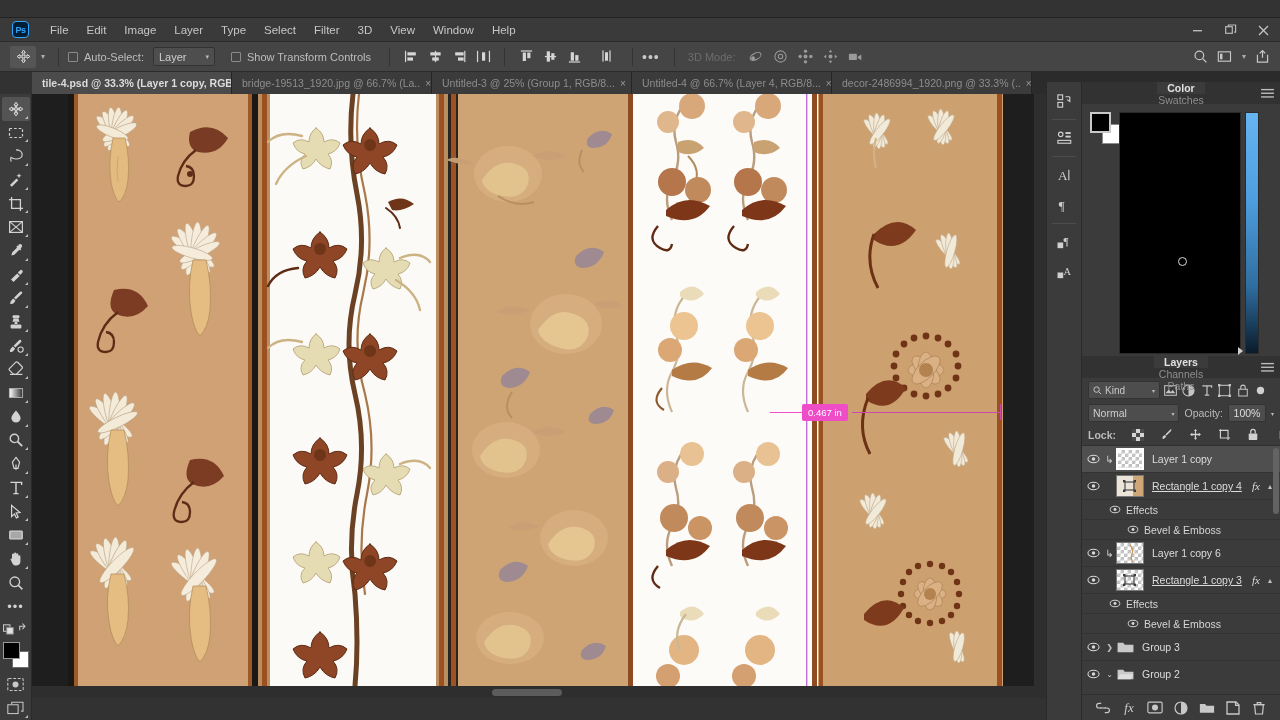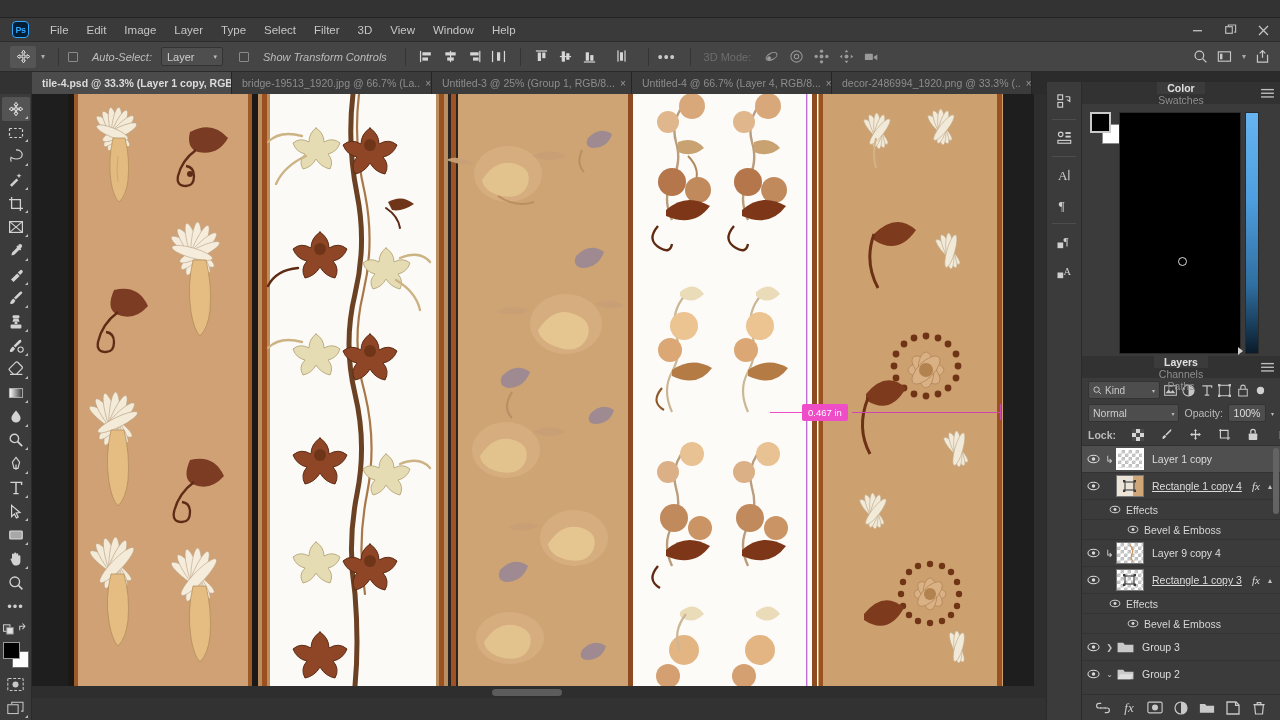--- a/index.html
+++ b/index.html
@@ -50,21 +50,21 @@
     width:26px;height:22px;margin-left:10px;
     display:flex;align-items:center;justify-content:center;
     background:#555; border-radius:2px;
   }
   .opt-caret{ color:#aaa; font-size:8px; margin-left:5px; margin-right:4px;}
   .vsep{ width:1px; height:18px; background:#343434; margin:0 9px; }
   .chk{
     width:10px;height:10px;border:1px solid #8a8a8a;border-radius:1px;
     background:#444; display:inline-block; vertical-align:middle;
   }
-  .opt-label{ color:#bdbdbd; font-size:11px; margin-left:14px;font-style:italic; }
+  .opt-label{ color:#bdbdbd; font-size:11px; margin-left:6px; }
   .opt-select{
     background:#4e4e4e; border:1px solid #333; border-radius:2px;
     height:19px; min-width:62px; color:#cfcfcf; font-size:11px;
     display:flex; align-items:center; padding:0 5px; margin-left:9px;
     justify-content:space-between;
   }
   .align-btn{ width:24px;height:22px;display:flex;align-items:center;justify-content:center; }
   .dots{ color:#c8c8c8; font-size:14px; letter-spacing:1px; }
   .mode3d{ color:#6d6d6d; font-size:11px; margin-left:4px;}
   .icon3d{ width:25px;height:22px;display:flex;align-items:center;justify-content:center;}
@@ -1334,21 +1334,21 @@
                 <ellipse cx="7" cy="5" rx="6" ry="4" fill="none" stroke="#d8d8d8" stroke-width="1.1"></ellipse>
                 <circle cx="7" cy="5" r="1.9" fill="#d8d8d8"></circle>
               </svg>
           </span>
           <span class="linkico">↳</span>
           <span class="thumb-l">
             <svg width="26" height="20" viewBox="0 0 26 20" style="position:absolute;left:0;top:0;">
                 <path d="M13 2 q4 5 2 9 q-2 5 1 7" fill="none" stroke="#c99a62" stroke-width="1.4"></path>
               </svg>
           </span>
-          <span class="lname">Layer 9 copy 4</span>
+          <span class="lname">Layer 1 copy 6</span>
         </div>
 
         <div class="lrow">
           <span class="eye">
             <svg width="13" height="10" viewBox="0 0 14 10">
                 <ellipse cx="7" cy="5" rx="6" ry="4" fill="none" stroke="#d8d8d8" stroke-width="1.1"></ellipse>
                 <circle cx="7" cy="5" r="1.9" fill="#d8d8d8"></circle>
               </svg>
           </span>
           <span class="linkico"></span>

